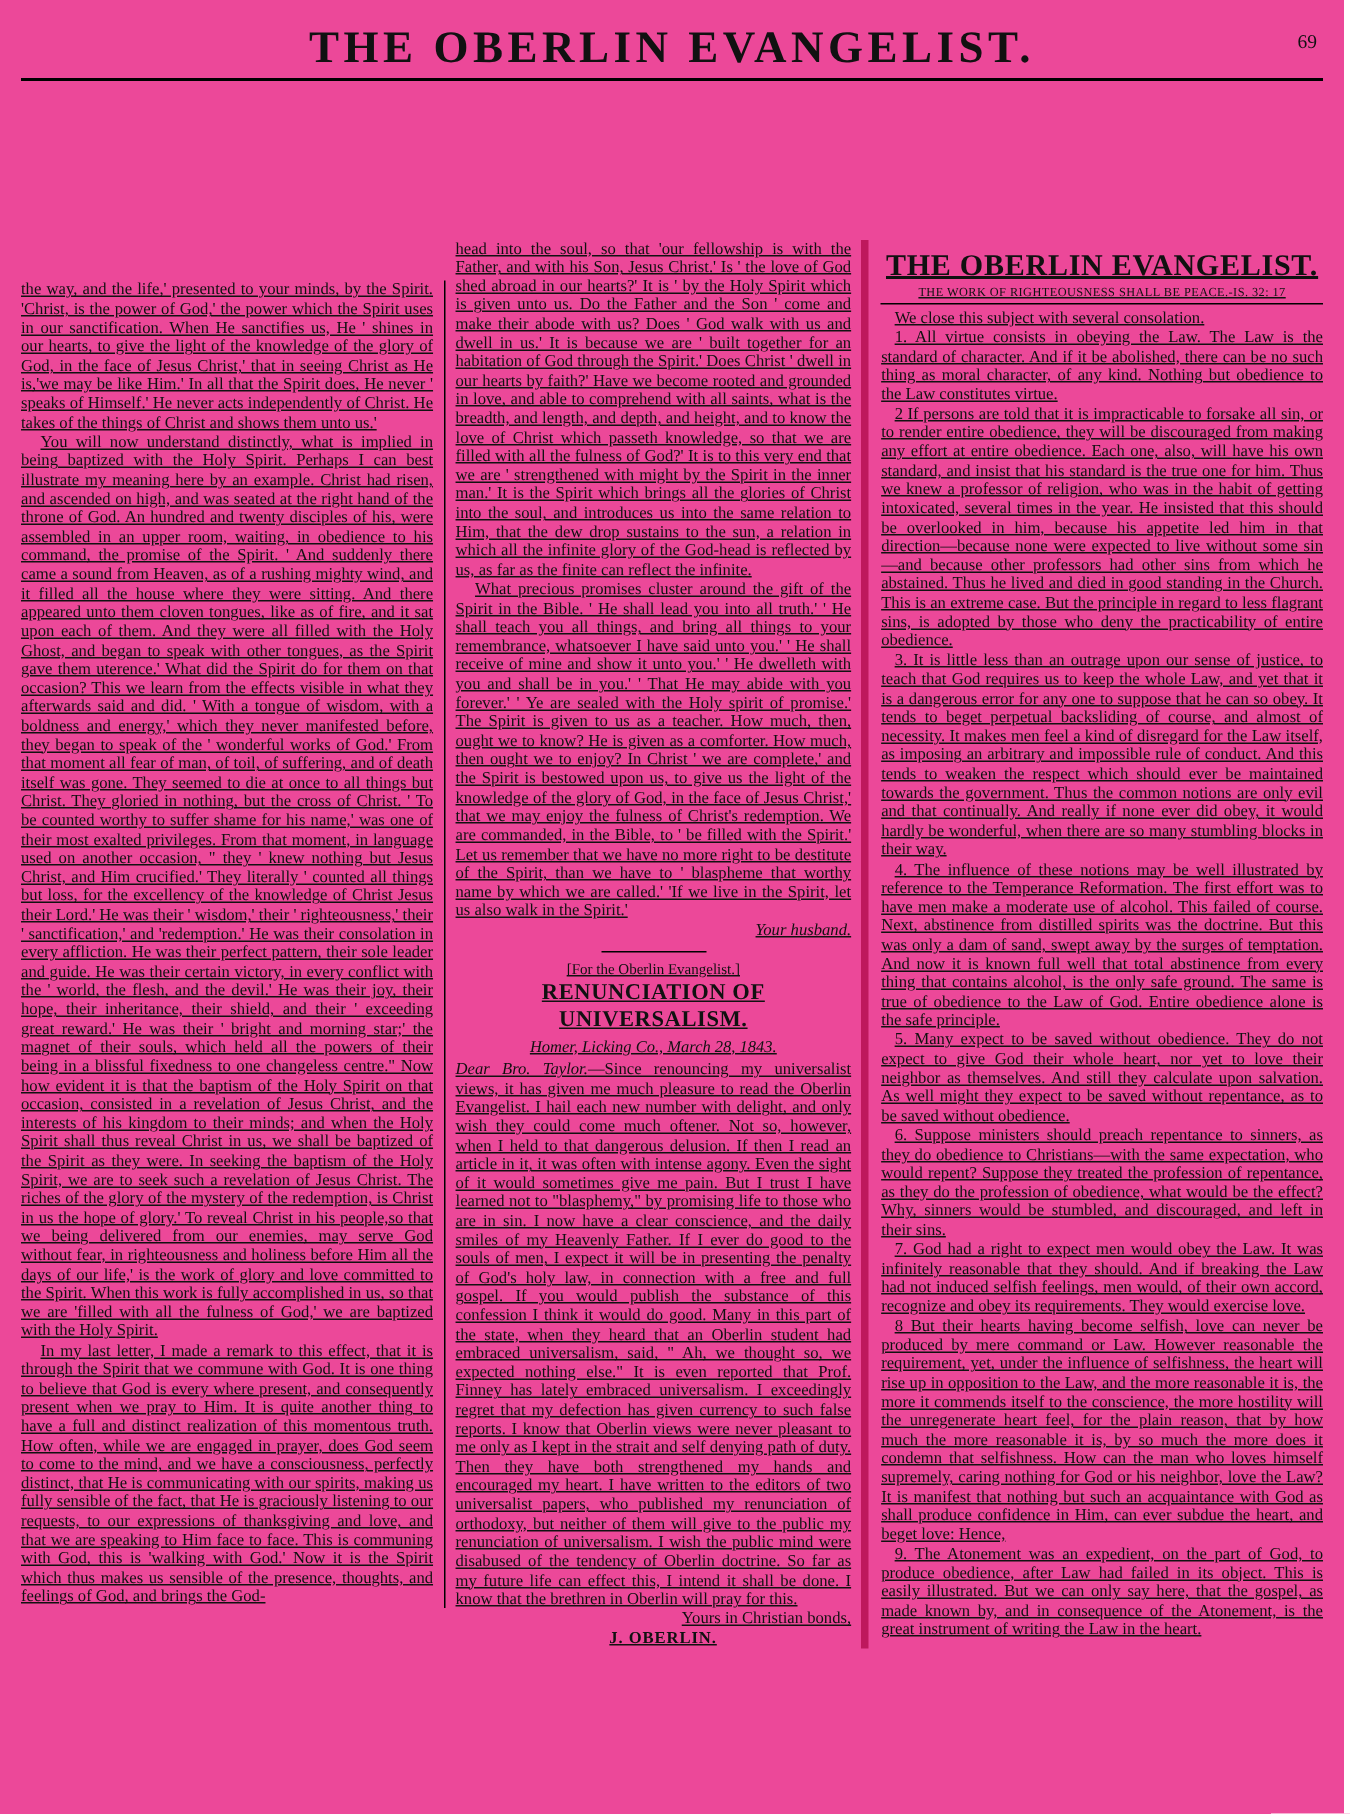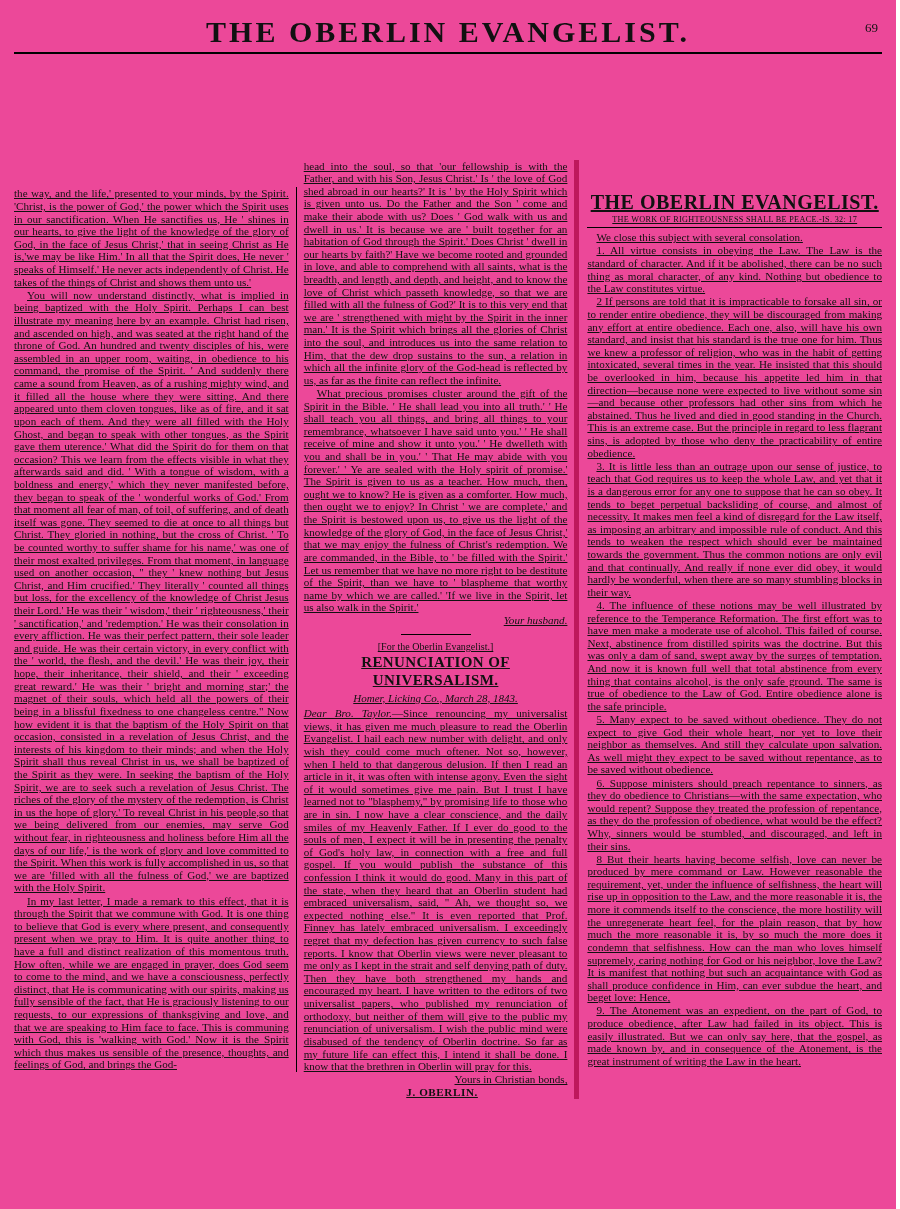--- a/index.html
+++ b/index.html
@@ -187,19 +187,20 @@
       </div>
 
       <div class="numbered">
         <p>We close this subject with several consolation.</p>
         <p>1. All virtue consists in obeying the Law. The Law is the standard of character. And if it be abolished, there can be no such thing as moral character, of any kind. Nothing but obedience to the Law constitutes virtue.</p>
         <p>2 If persons are told that it is impracticable to forsake all sin, or to render entire obedience, they will be discouraged from making any effort at entire obedience. Each one, also, will have his own standard, and insist that his standard is the true one for him. Thus we knew a professor of religion, who was in the habit of getting intoxicated, several times in the year. He insisted that this should be overlooked in him, because his appetite led him in that direction—because none were expected to live without some sin—and because other professors had other sins from which he abstained. Thus he lived and died in good standing in the Church. This is an extreme case. But the principle in regard to less flagrant sins, is adopted by those who deny the practicability of entire obedience.</p>
         <p>3. It is little less than an outrage upon our sense of justice, to teach that God requires us to keep the whole Law, and yet that it is a dangerous error for any one to suppose that he can so obey. It tends to beget perpetual backsliding of course, and almost of necessity. It makes men feel a kind of disregard for the Law itself, as imposing an arbitrary and impossible rule of conduct. And this tends to weaken the respect which should ever be maintained towards the government. Thus the common notions are only evil and that continually. And really if none ever did obey, it would hardly be wonderful, when there are so many stumbling blocks in their way.</p>
         <p>4. The influence of these notions may be well illustrated by reference to the Temperance Reformation. The first effort was to have men make a moderate use of alcohol. This failed of course. Next, abstinence from distilled spirits was the doctrine. But this was only a dam of sand, swept away by the surges of temptation. And now it is known full well that total abstinence from every thing that contains alcohol, is the only safe ground. The same is true of obedience to the Law of God. Entire obedience alone is the safe principle.</p>
         <p>5. Many expect to be saved without obedience. They do not expect to give God their whole heart, nor yet to love their neighbor as themselves. And still they calculate upon salvation. As well might they expect to be saved without repentance, as to be saved without obedience.</p>
         <p>6. Suppose ministers should preach repentance to sinners, as they do obedience to Christians—with the same expectation, who would repent? Suppose they treated the profession of repentance, as they do the profession of obedience, what would be the effect? Why, sinners would be stumbled, and discouraged, and left in their sins.</p>
+        <p>7. God had a right to expect men would obey the Law. It was infinitely reasonable that they should. And if breaking the Law had not induced selfish feelings, men would, of their own accord, recognize and obey its requirements. They would exercise love.</p>
         <p>8 But their hearts having become selfish, love can never be produced by mere command or Law. However reasonable the requirement, yet, under the influence of selfishness, the heart will rise up in opposition to the Law, and the more reasonable it is, the more it commends itself to the conscience, the more hostility will the unregenerate heart feel, for the plain reason, that by how much the more reasonable it is, by so much the more does it condemn that selfishness. How can the man who loves himself supremely, caring nothing for God or his neighbor, love the Law? It is manifest that nothing but such an acquaintance with God as shall produce confidence in Him, can ever subdue the heart, and beget love: Hence,</p>
         <p>9. The Atonement was an expedient, on the part of God, to produce obedience, after Law had failed in its object. This is easily illustrated. But we can only say here, that the gospel, as made known by, and in consequence of the Atonement, is the great instrument of writing the Law in the heart.</p>
       </div>
     </div>
 
   </div>
 </div>
 
 </body></html>

